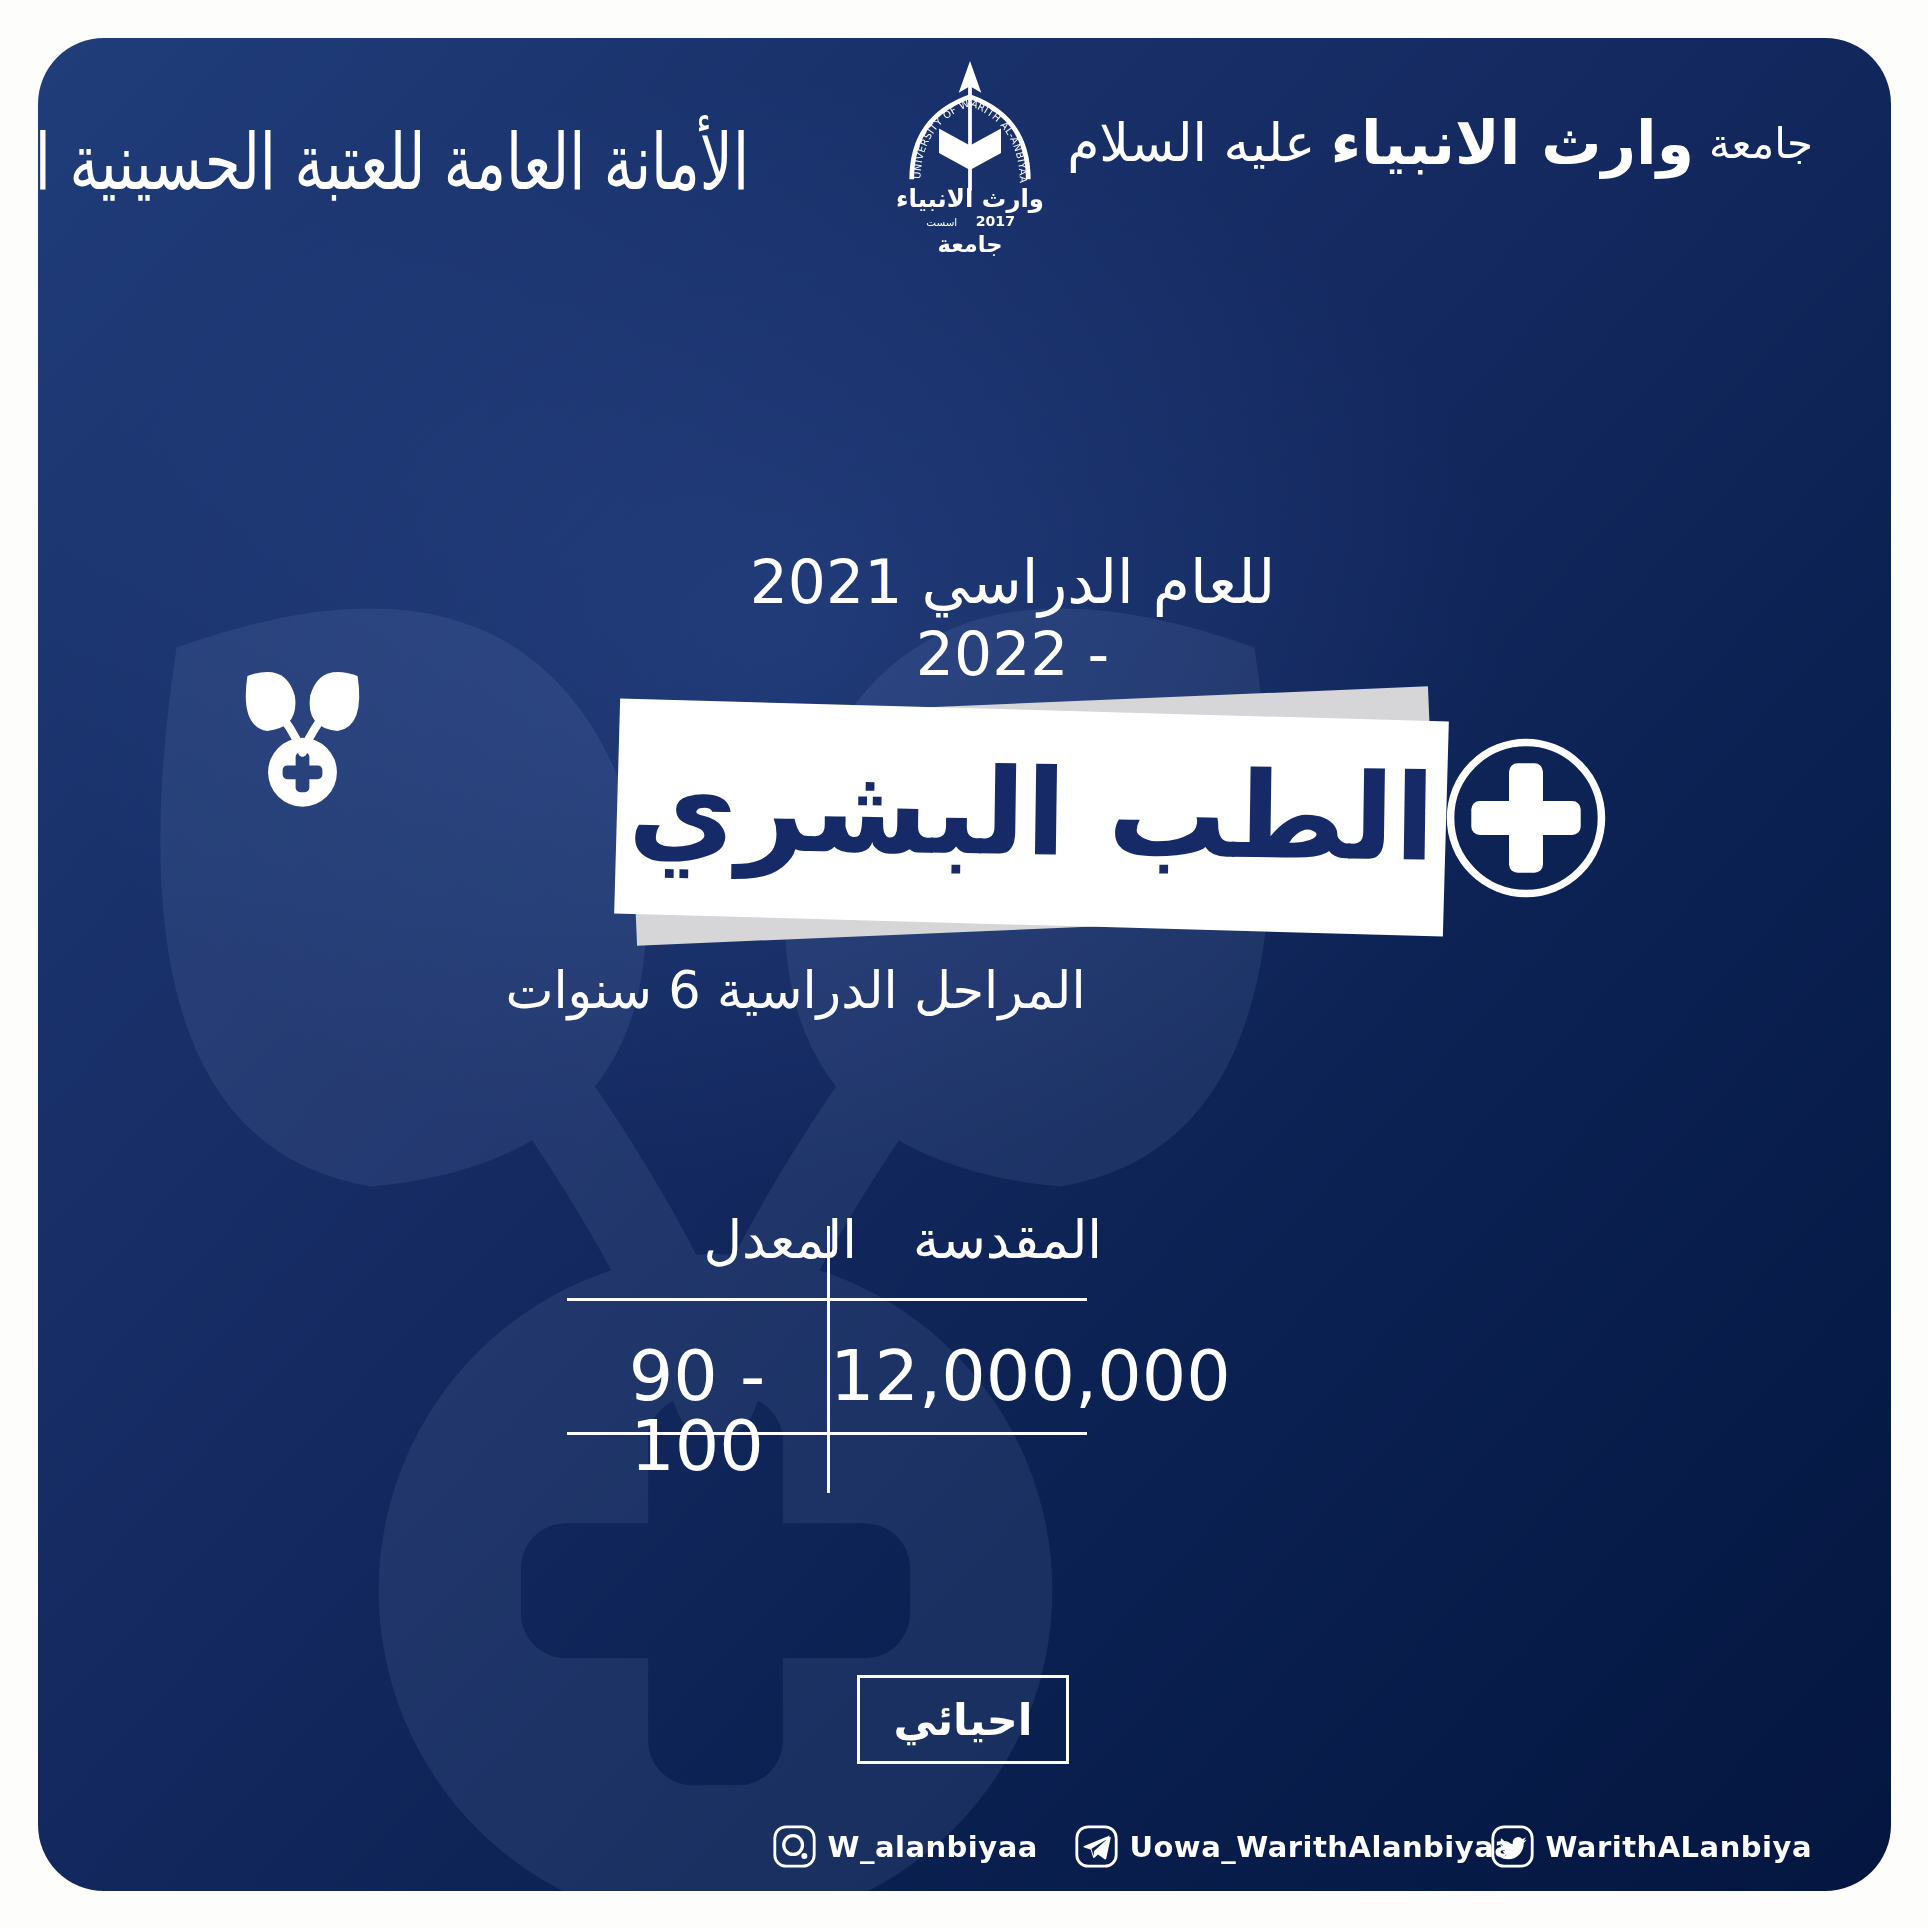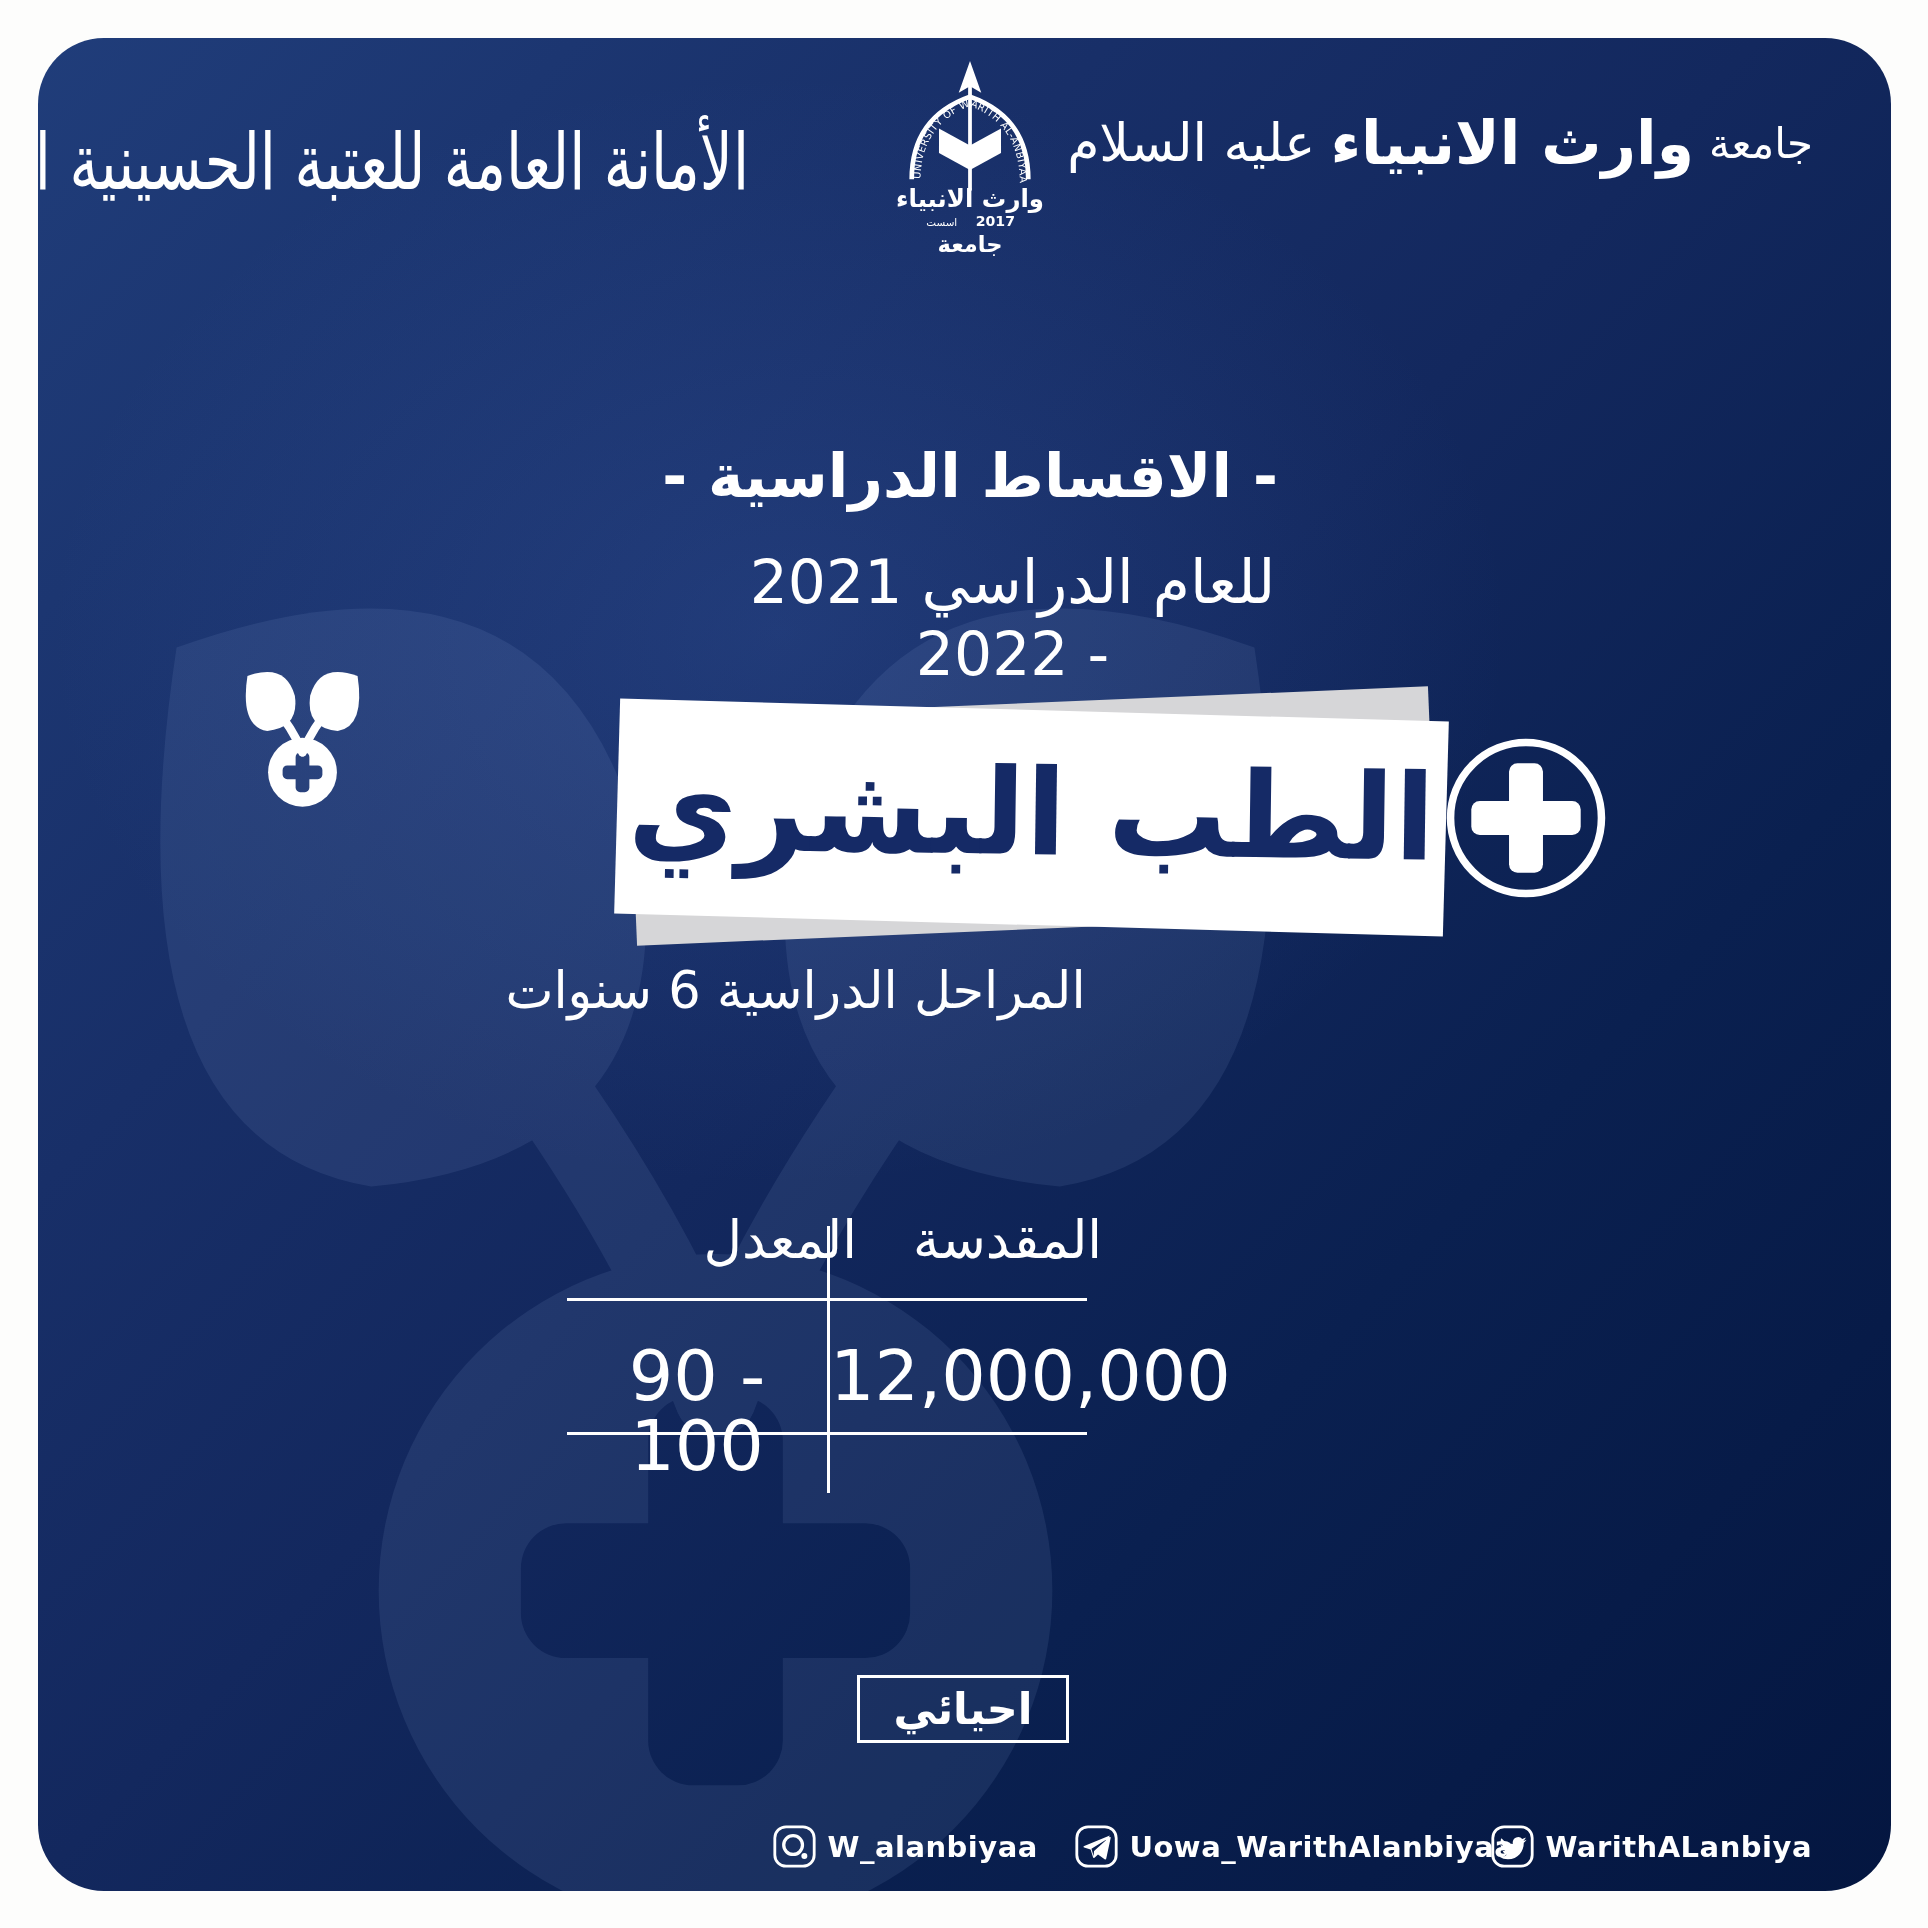--- a/index.html
+++ b/index.html
@@ -45,21 +45,21 @@
   #tline1{left:529px;top:1260px;width:520px;height:2.8px;}
   #tline2{left:529px;top:1394px;width:520px;height:2.8px;}
   #tvline{left:789px;top:1188px;width:2.8px;height:267px;}
   .th{top:1171px;font-size:53px;font-weight:500;color:#fff;direction:rtl;}
   #th-average{left:565px;width:254px;}
   #th-morning{left:810px;width:254px;}
   .td{top:1303px;font-size:70px;color:#fff;text-align:center;line-height:1;}
   #td-average{left:529px;width:260px;direction:ltr;}
   #td-morning{left:792px;width:258px;direction:ltr;}
   
-  #track-btn{left:819px;top:1637px;width:212px;height:68px;border:3.8px solid #ffffff;
+  #track-btn{left:819px;top:1637px;width:212px;height:89px;border:3.8px solid #ffffff;
              display:flex;align-items:center;justify-content:center;font-size:43px;
              font-weight:bold;color:#fff;background:transparent;box-sizing:border-box;
              cursor:pointer;direction:rtl;}
   
   .social-item{position:absolute;top:1786px;height:45px;display:flex;align-items:center;gap:10.4px;
                color:#fff;cursor:pointer;}
   .social-item .handle{font-size:29px;font-weight:bold;letter-spacing:0.5px;}
   #social-fb{left:282px;} #social-ig{left:734px;} #social-tg{left:1036px;} #social-tw{left:1452px;}
   .sicon{width:45px;height:45px;flex:0 0 auto;}
 </style>
@@ -105,21 +105,20 @@
         <text x="85" y="205" text-anchor="middle" font-size="24" font-weight="bold" stroke="none">جامعة</text>
       </g>
     </svg>
 
     <div id="uni-name" class="abs">
       <span class="prefix">جامعة</span>
       <span class="bold-name">وارث الانبياء</span>
       <span class="honorific">عليه السلام</span>
     </div>
 
-    <div id="title" class="abs">- الاقساط الدراسية -</div>
     <div id="subtitle" class="abs">للعام الدراسي 2021 - 2022</div>
 
     <div id="banner" class="abs">
       <div id="banner-shadow"></div>
       <div id="banner-panel"></div>
       <div id="department">الطب البشري</div>
     </div>
 
     <svg id="plant-icon" class="abs" viewBox="0 0 200 200">
       <defs>

